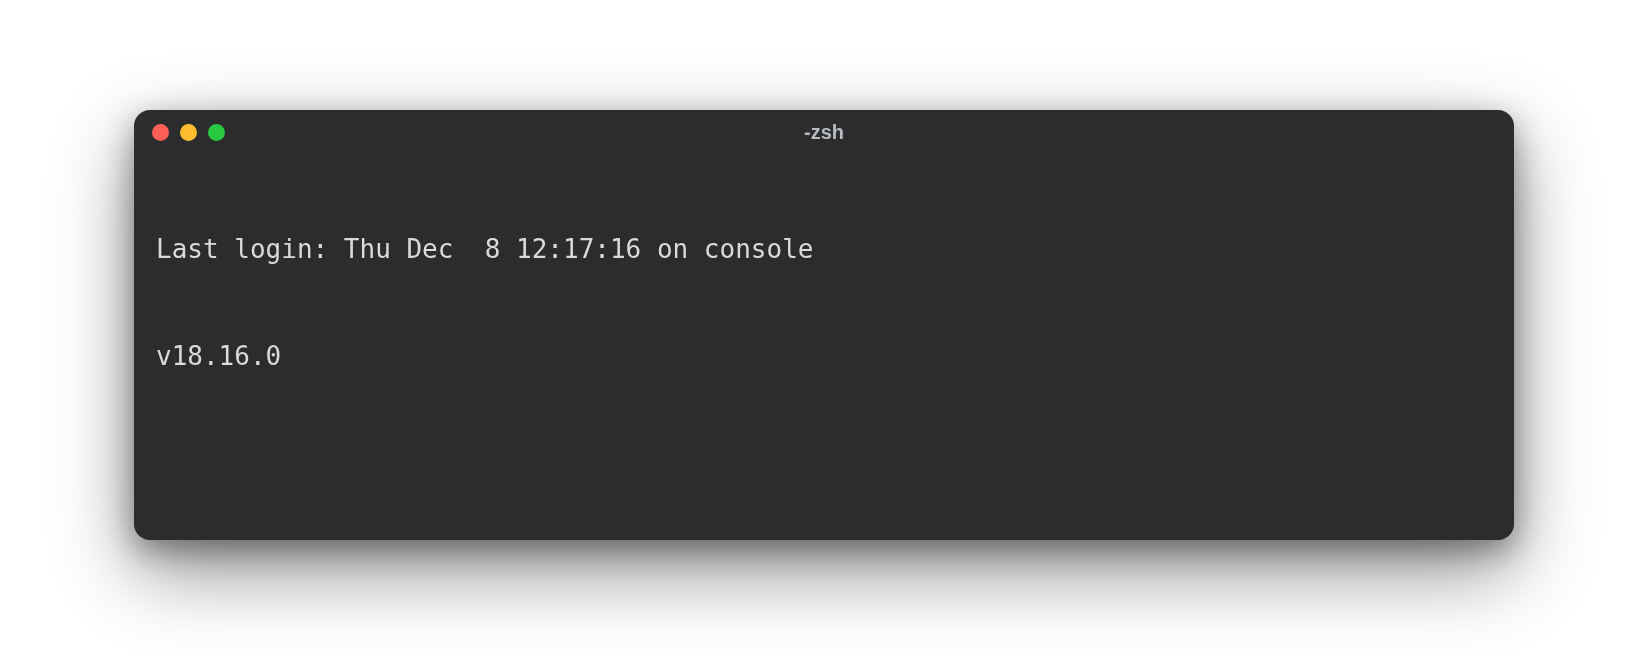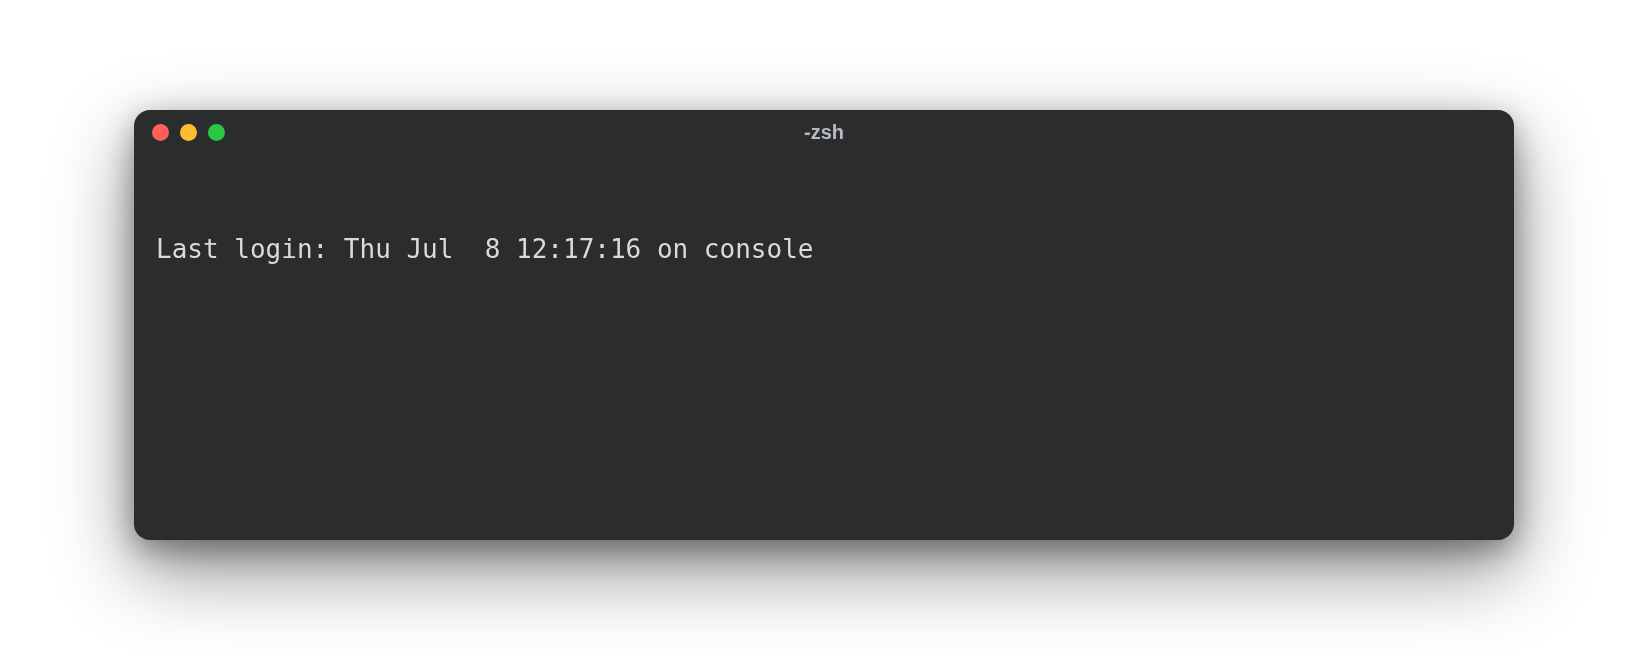--- a/index.html
+++ b/index.html
@@ -77,18 +77,19 @@
 <div class="terminal-window">
   <div class="titlebar">
     <div class="traffic-lights">
       <div class="traffic-light tl-close"></div>
       <div class="traffic-light tl-min"></div>
       <div class="traffic-light tl-max"></div>
     </div>
     <div class="title">-zsh</div>
   </div>
   <div class="terminal-body">
-    <span class="line">Last login: Thu Jul  8 12:17:16 on console</span>
+    <span class="line">Last login: Thu Dec  8 12:17:16 on console</span>
+    <span class="line">v18.16.0</span>
     
     
     
   </div>
 </div>
 
 </body></html>

